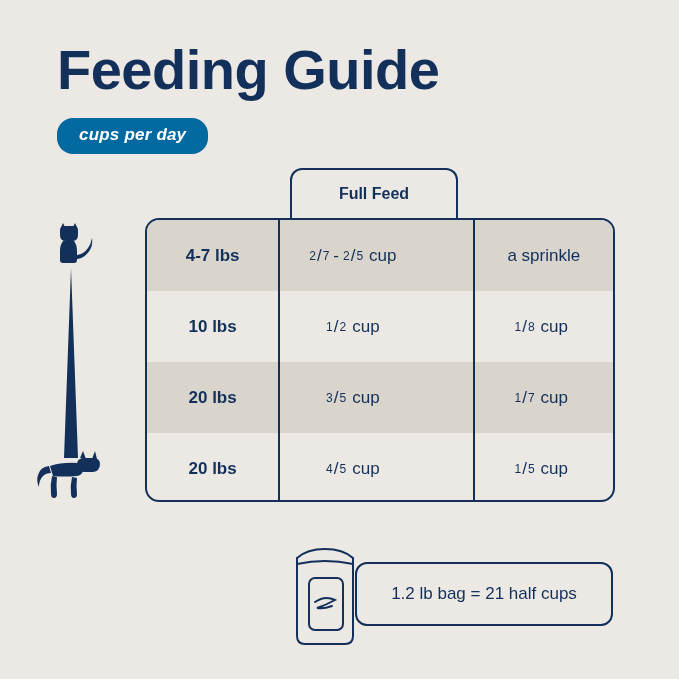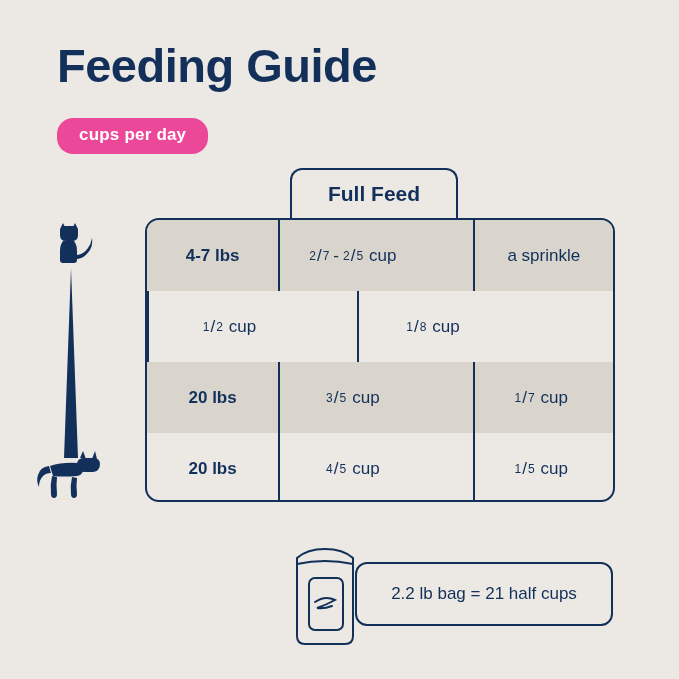--- a/index.html
+++ b/index.html
@@ -18,37 +18,38 @@
   .page {
     position: absolute;
     inset: 0;
   }
 
   
   .title {
     position: absolute;
     left: 57px;
     top: 42px;
-    font-size: 47px;
+    font-size: 56px;
     font-weight: bold;
     letter-spacing: -0.5px;
     color: #12305a;
     line-height: 1;
   }
   .pill {
     position: absolute;
     left: 57px;
     top: 118px;
-    background: #ec4899;
+    background: #0369a1;
     color: #ffffff;
     border-radius: 16px;
     padding: 7px 22px 9px 22px;
     font-size: 17px;
     font-weight: bold;
     letter-spacing: 0.2px;
+    font-style: italic;
   }
 
   
   .table-wrap {
     position: absolute;
     left: 145px;
     top: 168px;
     width: 470px;
     height: 334px;
   }
@@ -59,21 +60,21 @@
     top: 0;
     height: 50px;
     border: 2px solid #12305a;
     border-bottom: none;
     border-top-left-radius: 12px;
     border-top-right-radius: 12px;
     box-sizing: border-box;
     display: flex;
     align-items: center;
     justify-content: center;
-    font-size: 21px;
+    font-size: 16px;
     font-weight: bold;
     background: transparent;
   }
   .colhead.c1 { left: 145px; width: 168px; }
   .colhead.c2 { left: 313px; width: 157px; }
 
   
   .tbody {
     position: absolute;
     left: 0;
@@ -210,20 +211,21 @@
             <sup>2</sup>
               <span class="sl">/</span>
               <sub>5</sub>
             <span class="amt" style="margin-left:6px;">cup</span>
           </span>
         </div>
         <div class="cell v2">a sprinkle</div>
       </div>
 
       <div class="row">
+        <div class="cell weight">10 lbs</div>
         <div class="cell v1">
           <span class="frac">
             <sup>1</sup>
               <span class="sl">/</span>
               <sub>2</sub>
             <span class="amt" style="margin-left:6px;">cup</span>
           </span>
         </div>
         <div class="cell v2">
           <span class="frac">
@@ -280,15 +282,15 @@
 
   <div class="bag">
     <svg viewBox="0 0 86 110" width="86" height="110" aria-hidden="true">
       <path d="M14 18 q10-9 28-9 q18 0 28 9 l0 6 q-28-6-56 0 z" fill="none" stroke="#12305a" stroke-width="2"></path>
       <path d="M14 24 v72 q0 8 8 8 h40 q8 0 8-8 v-72" fill="none" stroke="#12305a" stroke-width="2"></path>
       <rect x="26" y="38" width="34" height="52" rx="6" fill="none" stroke="#12305a" stroke-width="2"></rect>
       <path d="M32 62 q10-7 20-2 q-9 5-18 8 q7 1 15-2" fill="none" stroke="#12305a" stroke-width="2" stroke-linecap="round"></path>
     </svg>
   </div>
 
-  <div class="note">2.2 lb bag = 21 half cups</div>
+  <div class="note">1.2 lb bag = 21 half cups</div>
 
 </div>
 
 </body></html>

